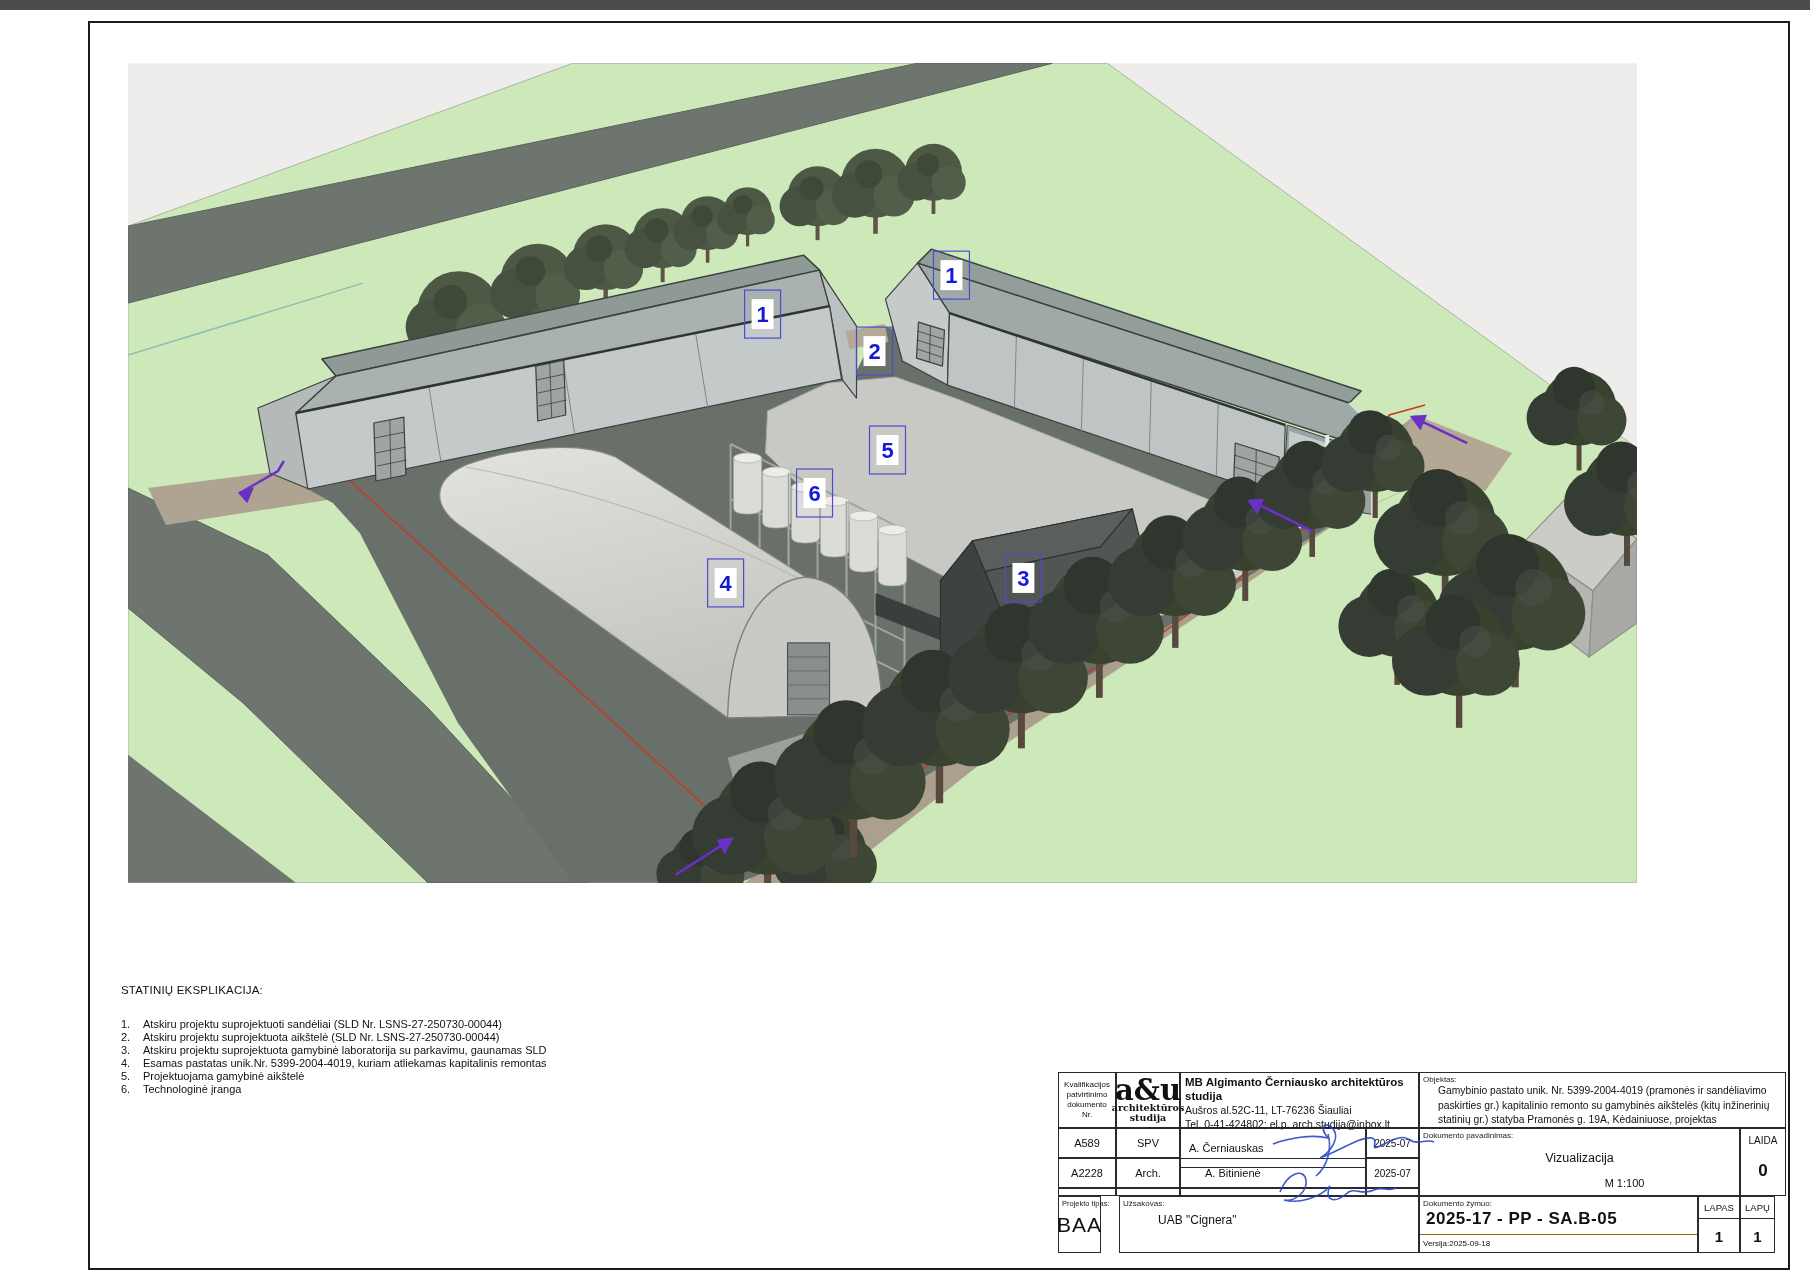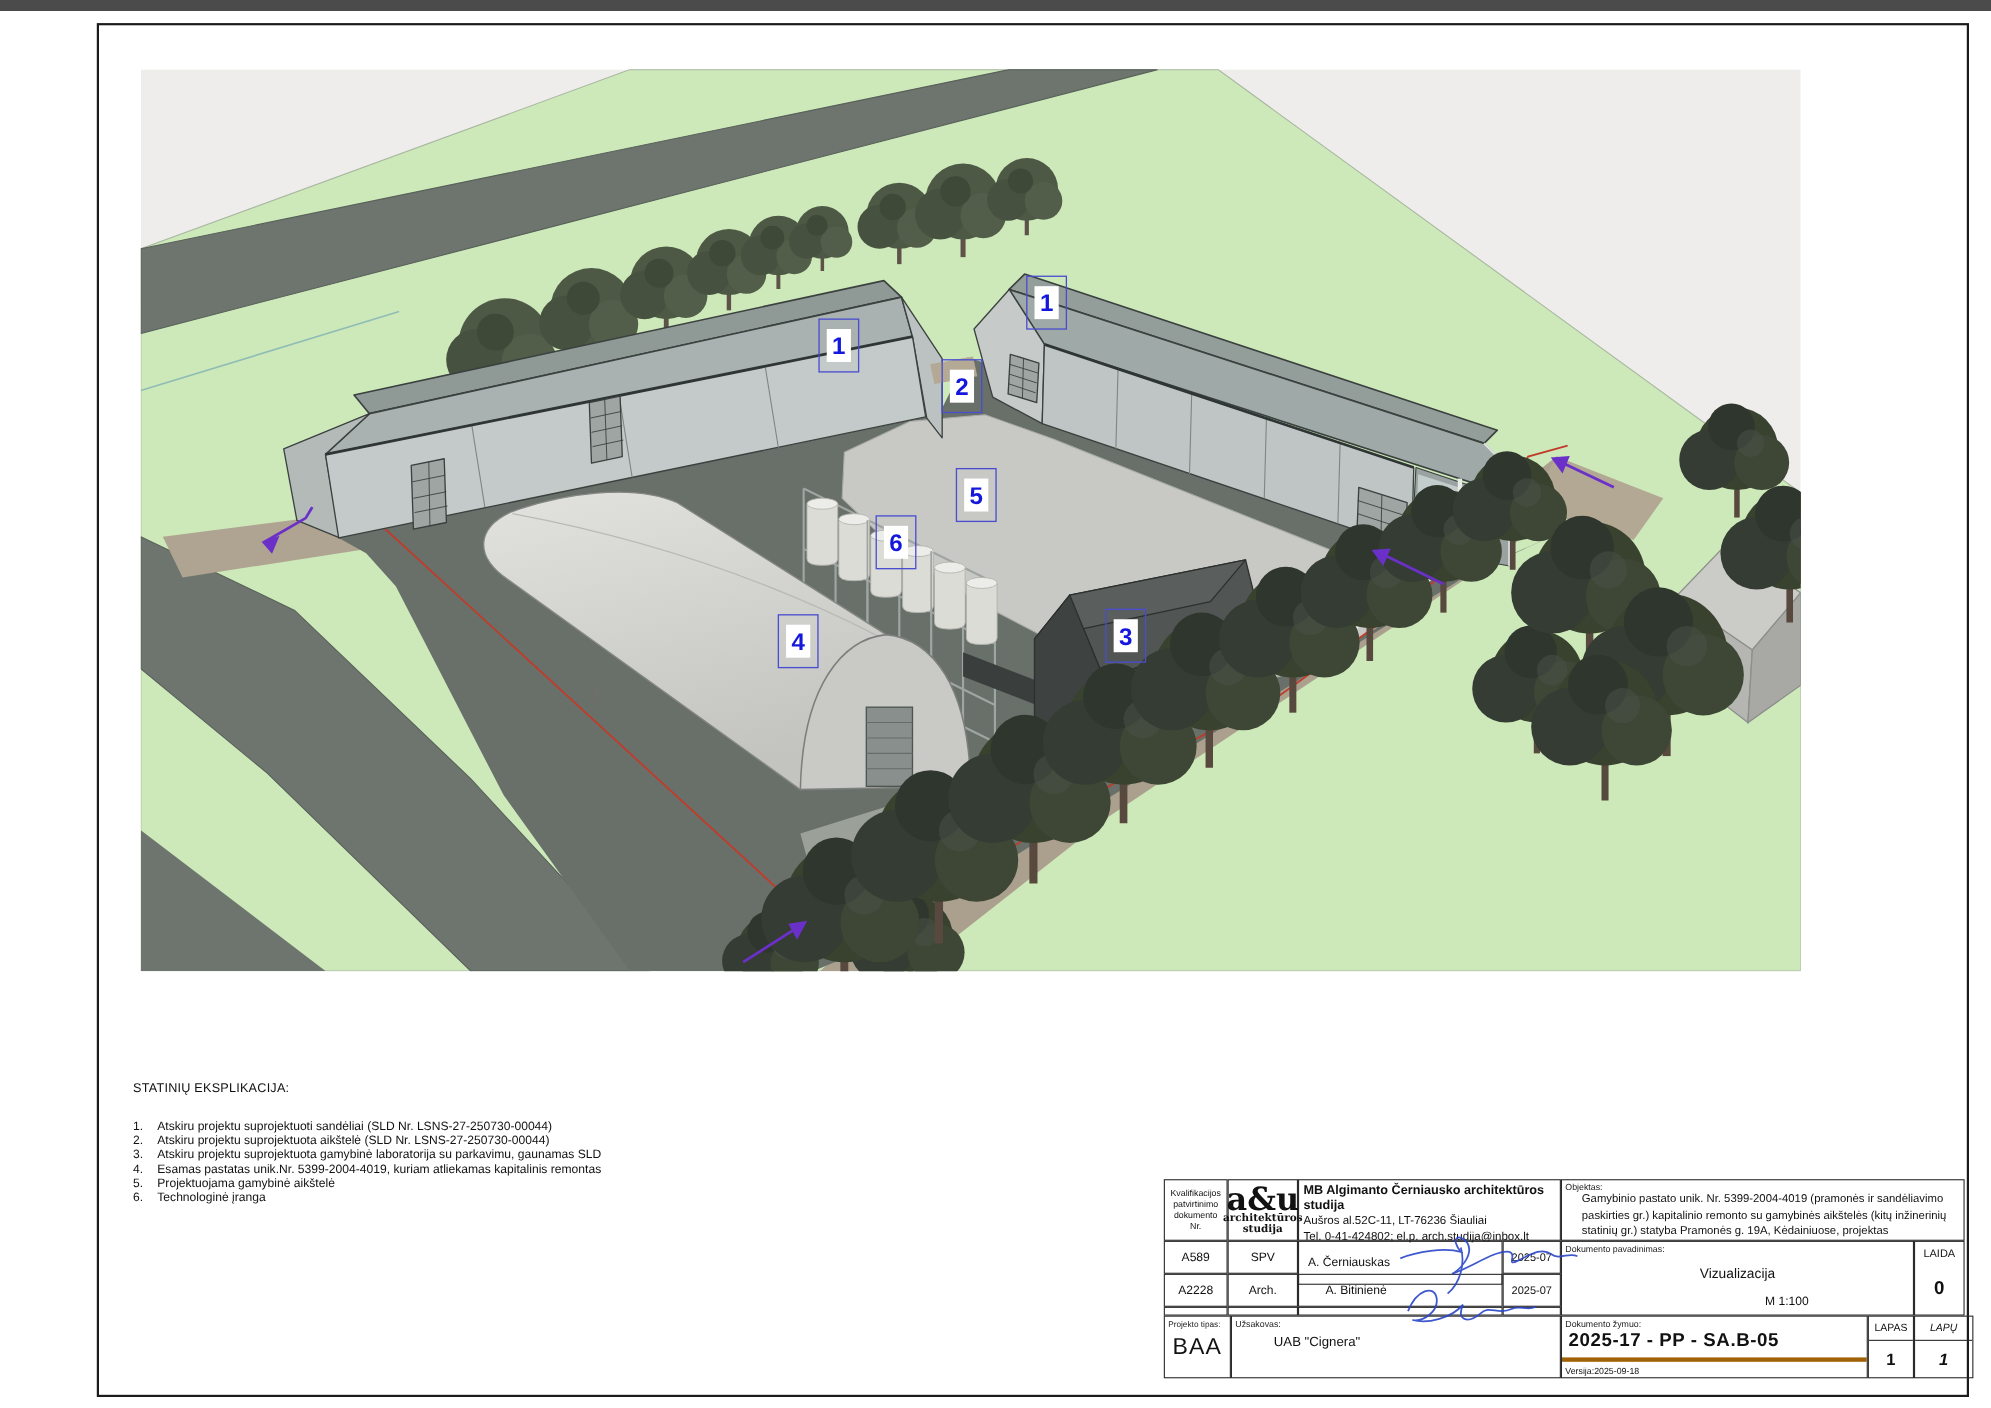--- a/index.html
+++ b/index.html
@@ -342,21 +342,21 @@
     <div class="tbc ctr cell-val" style="left:0;top:86px;width:58px;height:30px;">A2228</div>
     <div class="tbc ctr cell-val" style="left:58px;top:86px;width:64px;height:30px;">Arch.</div>
     <div class="tbc cell-val" style="left:122px;top:86px;width:186px;height:30px;display:flex;align-items:center;padding-left:24px;">A. Bitinienė</div>
     <div class="tbc ctr date-val" style="left:308px;top:86px;width:53px;height:30px;">2025-07</div>
 
     <div class="tbc" style="left:0;top:116px;width:58px;height:8px;"></div>
     <div class="tbc" style="left:58px;top:116px;width:64px;height:8px;"></div>
     <div class="tbc" style="left:122px;top:116px;width:186px;height:8px;"></div>
     <div class="tbc" style="left:308px;top:116px;width:53px;height:8px;"></div>
 
-    <div class="tbc" style="left:0;top:124px;width:61px;height:57px;">
+    <div class="tbc" style="left:0;top:124px;width:43px;height:57px;">
       <span class="tb-label" style="font-size:7.5px;">Projekto tipas:</span>
       <div class="ctr baa" style="width:100%;height:100%;">BAA</div>
     </div>
     <div class="tbc" style="left:61px;top:124px;width:300px;height:57px;">
       <span class="tb-label">Užsakovas:</span>
       <div class="client-val" style="margin-top:16px;">UAB "Cignera"</div>
     </div>
 
     <div class="tbc" style="left:361px;top:0;width:367px;height:56px;">
       <span class="tb-label">Objektas:</span>
@@ -367,27 +367,27 @@
       <div class="ctr docname" style="width:100%;height:34px;margin-top:12px;">Vizualizacija</div>
       <div class="ctr docscale" style="width:100%;height:16px;">M 1:100</div>
     </div>
     <div class="tbc" style="left:682px;top:56px;width:46px;height:68px;">
       <div class="ctr" style="width:100%;height:22px;font-size:10px;">LAIDA</div>
       <div class="ctr big0" style="width:100%;height:40px;">0</div>
     </div>
     <div class="tbc" style="left:361px;top:124px;width:279px;height:57px;">
       <span class="tb-label">Dokumento žymuo:</span>
       <div class="code-val" style="margin:12px 0 0 6px;">2025-17 - PP - SA.B-05</div>
-      <div class="versija" style="border-top:4px solid #a16207;margin-top:5px;padding:4px 0 0 3px;">Versija:2025-09-18</div>
+      <div class="versija" style="border-top:1px solid #a16207;margin-top:5px;padding:4px 0 0 3px;">Versija:2025-09-18</div>
     </div>
     <div class="tbc" style="left:640px;top:124px;width:42px;height:57px;">
       <div class="ctr lap-h" style="width:100%;height:22px;border-bottom:1px solid #2a2a2a;box-sizing:border-box;">LAPAS</div>
       <div class="ctr lap-v" style="width:100%;height:34px;">1</div>
     </div>
-    <div class="tbc" style="left:682px;top:124px;width:54px;height:57px;font-style:italic;">
+    <div class="tbc" style="left:682px;top:124px;width:35px;height:57px;">
       <div class="ctr lap-h" style="width:100%;height:22px;border-bottom:1px solid #2a2a2a;box-sizing:border-box;">LAPŲ</div>
       <div class="ctr lap-v" style="width:100%;height:34px;">1</div>
     </div>
 
     <svg id="sig-overlay" width="220" height="100">
       <g fill="none" stroke="#2a46c8" stroke-width="1.6" opacity="0.9">
         <path d="M5,30 C20,24 45,20 60,24 C50,12 58,6 66,16 C72,26 60,40 52,44 C70,38 92,22 104,24 C112,26 100,38 112,32 C124,26 134,20 142,26 C150,32 158,24 166,28"></path>
         <path d="M60,20 C64,34 60,52 48,62"></path>
         <path d="M12,78 C20,58 36,54 38,66 C40,78 26,88 16,86 C30,90 52,84 62,72 C56,86 66,90 78,80 C86,72 94,82 106,76 C114,72 120,78 128,74"></path>
       </g>

